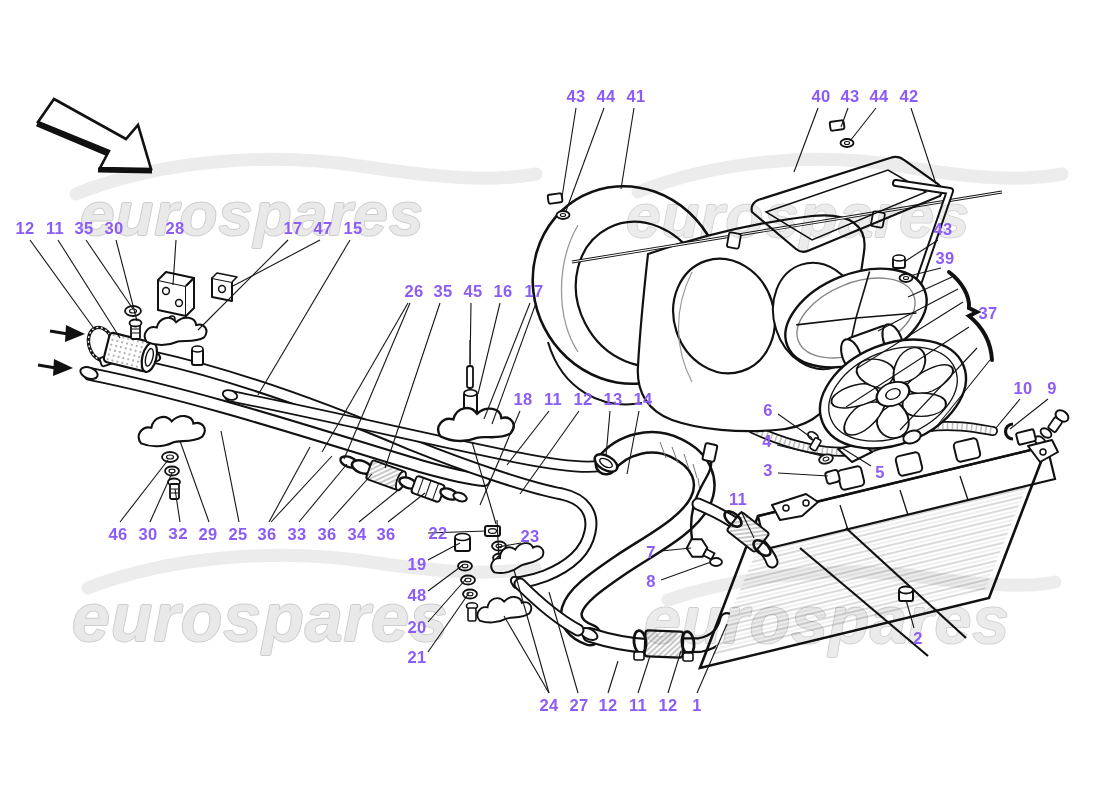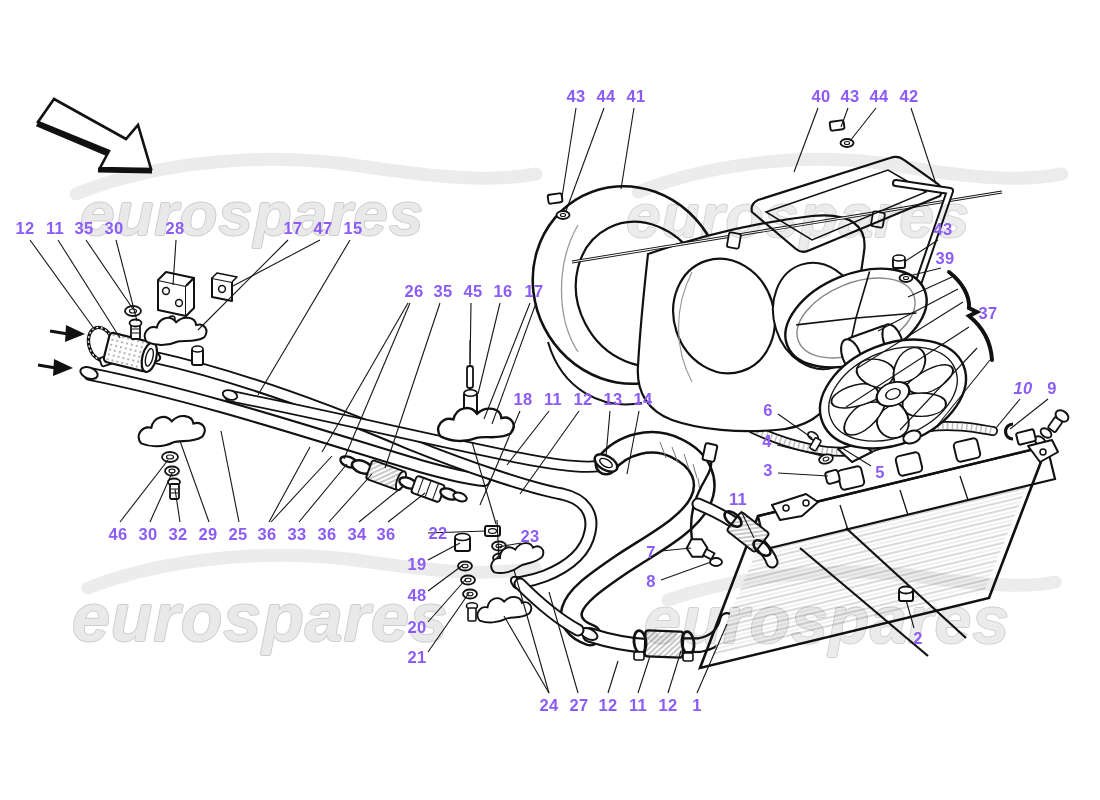--- a/index.html
+++ b/index.html
@@ -477,29 +477,29 @@
       <div class="part-label" style="left: 534px; top: 291px;">17</div>
       <div class="part-label" style="left: 523px; top: 399px;">18</div>
       <div class="part-label" style="left: 553px; top: 399px;">11</div>
       <div class="part-label" style="left: 583px; top: 399px;">12</div>
       <div class="part-label" style="left: 613px; top: 399px;">13</div>
       <div class="part-label" style="left: 643px; top: 399px;">14</div>
       <div class="part-label" style="left: 768px; top: 410px;">6</div>
       <div class="part-label" style="left: 767px; top: 441px;">4</div>
       <div class="part-label" style="left: 768px; top: 470px;">3</div>
       <div class="part-label" style="left: 880px; top: 472px;">5</div>
-      <div class="part-label" style="left: 1023px; top: 388px; font-style: italic;">10</div>
+      <div class="part-label" style="left: 1023px; top: 388px;">10</div>
       <div class="part-label" style="left: 1052px; top: 388px;">9</div>
       <div class="part-label" style="left: 738px; top: 499px;">11</div>
       <div class="part-label" style="left: 651px; top: 552px;">7</div>
       <div class="part-label" style="left: 651px; top: 581px;">8</div>
       <div class="part-label" style="left: 918px; top: 638px;">2</div>
       <div class="part-label" style="left: 118px; top: 534px;">46</div>
       <div class="part-label" style="left: 148px; top: 534px;">30</div>
-      <div class="part-label" style="left: 178px; top: 534px;">32</div>
+      <div class="part-label" style="left: 178px; top: 534px; font-family: Liberation Mono, monospace;">32</div>
       <div class="part-label" style="left: 208px; top: 534px;">29</div>
       <div class="part-label" style="left: 238px; top: 534px;">25</div>
       <div class="part-label" style="left: 267px; top: 534px;">36</div>
       <div class="part-label" style="left: 297px; top: 534px;">33</div>
       <div class="part-label" style="left: 327px; top: 534px;">36</div>
       <div class="part-label" style="left: 357px; top: 534px;">34</div>
       <div class="part-label" style="left: 386px; top: 534px;">36</div>
       <div class="part-label" style="left: 415px; top: 533px; margin-left: 23px;">22</div>
       <div class="part-label" style="left: 530px; top: 536px;">23</div>
       <div class="part-label" style="left: 417px; top: 564px;">19</div>

